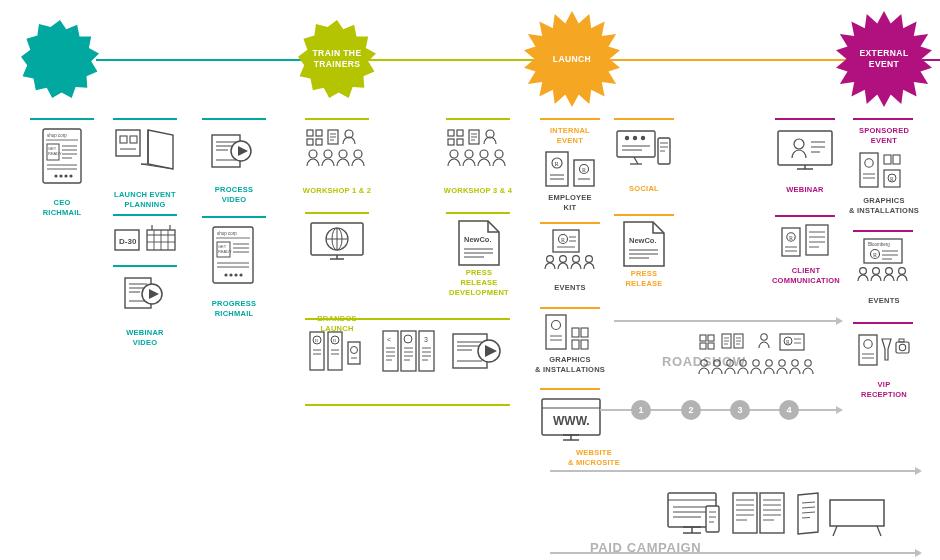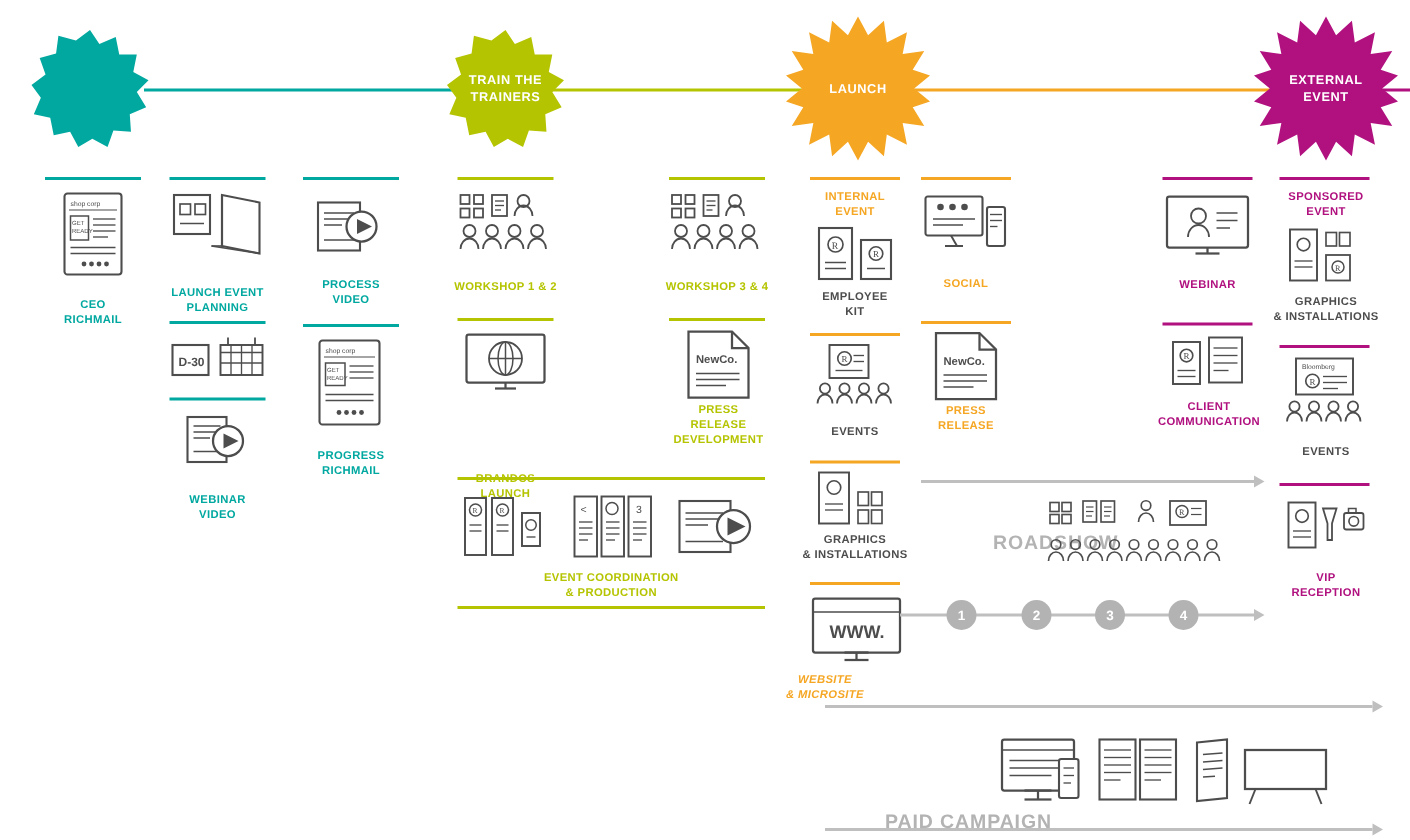--- a/index.html
+++ b/index.html
@@ -330,22 +330,20 @@
     <svg width="58" height="38" viewBox="0 0 58 38">
       <rect x="1" y="2" width="34" height="34" fill="none" stroke="#4d4d4d" stroke-width="1.4"></rect>
       <line x1="5" y1="10" x2="30" y2="10" stroke="#4d4d4d" stroke-width="1"></line>
       <line x1="5" y1="14" x2="30" y2="14" stroke="#4d4d4d" stroke-width="1"></line>
       <line x1="5" y1="18" x2="20" y2="18" stroke="#4d4d4d" stroke-width="1"></line>
       <line x1="5" y1="29" x2="30" y2="29" stroke="#4d4d4d" stroke-width="1"></line>
       <circle cx="37" cy="19" r="11" fill="#fff" stroke="#4d4d4d" stroke-width="1.5"></circle>
       <polygon points="33,13 45,19 33,25" fill="#4d4d4d"></polygon>
     </svg>
   </div>
-  <div class="cap" style="left:340px;top:380px;width:135px;color:#b5c400;white-space:pre-line;">EVENT COORDINATION
-&amp; PRODUCTION</div>
   <div class="rule" style="left:305px;top:404px;width:205px;background:#b5c400;"></div>
 
   <div class="rule" style="left:540px;top:118px;width:60px;background:#f5a623;"></div>
   <div class="cap" style="left:530px;top:126px;width:80px;color:#f5a623;white-space:pre-line;">INTERNAL
 EVENT</div>
   <div class="icon" style="left:545px;top:150px;">
     <svg width="52" height="38" viewBox="0 0 52 38">
       <rect x="1" y="2" width="22" height="34" fill="none" stroke="#4d4d4d" stroke-width="1.4"></rect>
       <circle cx="12" cy="13" r="5" fill="none" stroke="#4d4d4d" stroke-width="1.1"></circle>
       <text x="9.5" y="16" font-size="6.5" fill="#4d4d4d" font-family="Liberation Serif">R</text>
@@ -403,21 +401,21 @@
   <div class="icon" style="left:541px;top:398px;">
     <svg width="60" height="44" viewBox="0 0 60 44">
       <rect x="1" y="1" width="58" height="36" rx="1.5" fill="none" stroke="#4d4d4d" stroke-width="1.5"></rect>
       <line x1="1" y1="10" x2="59" y2="10" stroke="#4d4d4d" stroke-width="1.1"></line>
       <text x="12" y="27" font-size="12" font-weight="bold" fill="#4d4d4d" font-family="Liberation Sans">WWW.</text>
       <line x1="22" y1="37" x2="38" y2="37" stroke="#4d4d4d" stroke-width="1.5"></line>
       <line x1="30" y1="37" x2="30" y2="42" stroke="#4d4d4d" stroke-width="1.5"></line>
       <line x1="22" y1="42" x2="38" y2="42" stroke="#4d4d4d" stroke-width="1.5"></line>
     </svg>
   </div>
-  <div class="cap" style="left:504px;top:448px;width:92px;color:#f5a623;white-space:pre-line;font-style:italic;">WEBSITE
+  <div class="cap" style="left:548px;top:448px;width:92px;color:#f5a623;white-space:pre-line;">WEBSITE
 &amp; MICROSITE</div>
 
   <div class="rule" style="left:614px;top:118px;width:60px;background:#f5a623;"></div>
   <div class="icon" style="left:616px;top:130px;">
     <svg width="56" height="40" viewBox="0 0 56 40">
       <rect x="1" y="1" width="38" height="26" rx="1.5" fill="none" stroke="#4d4d4d" stroke-width="1.4"></rect>
       <circle cx="11" cy="8" r="2.2" fill="#4d4d4d"></circle>
       <circle cx="19" cy="8" r="2.2" fill="#4d4d4d"></circle>
       <circle cx="27" cy="8" r="2.2" fill="#4d4d4d"></circle>
       <line x1="6" y1="16" x2="34" y2="16" stroke="#4d4d4d" stroke-width="1"></line>

